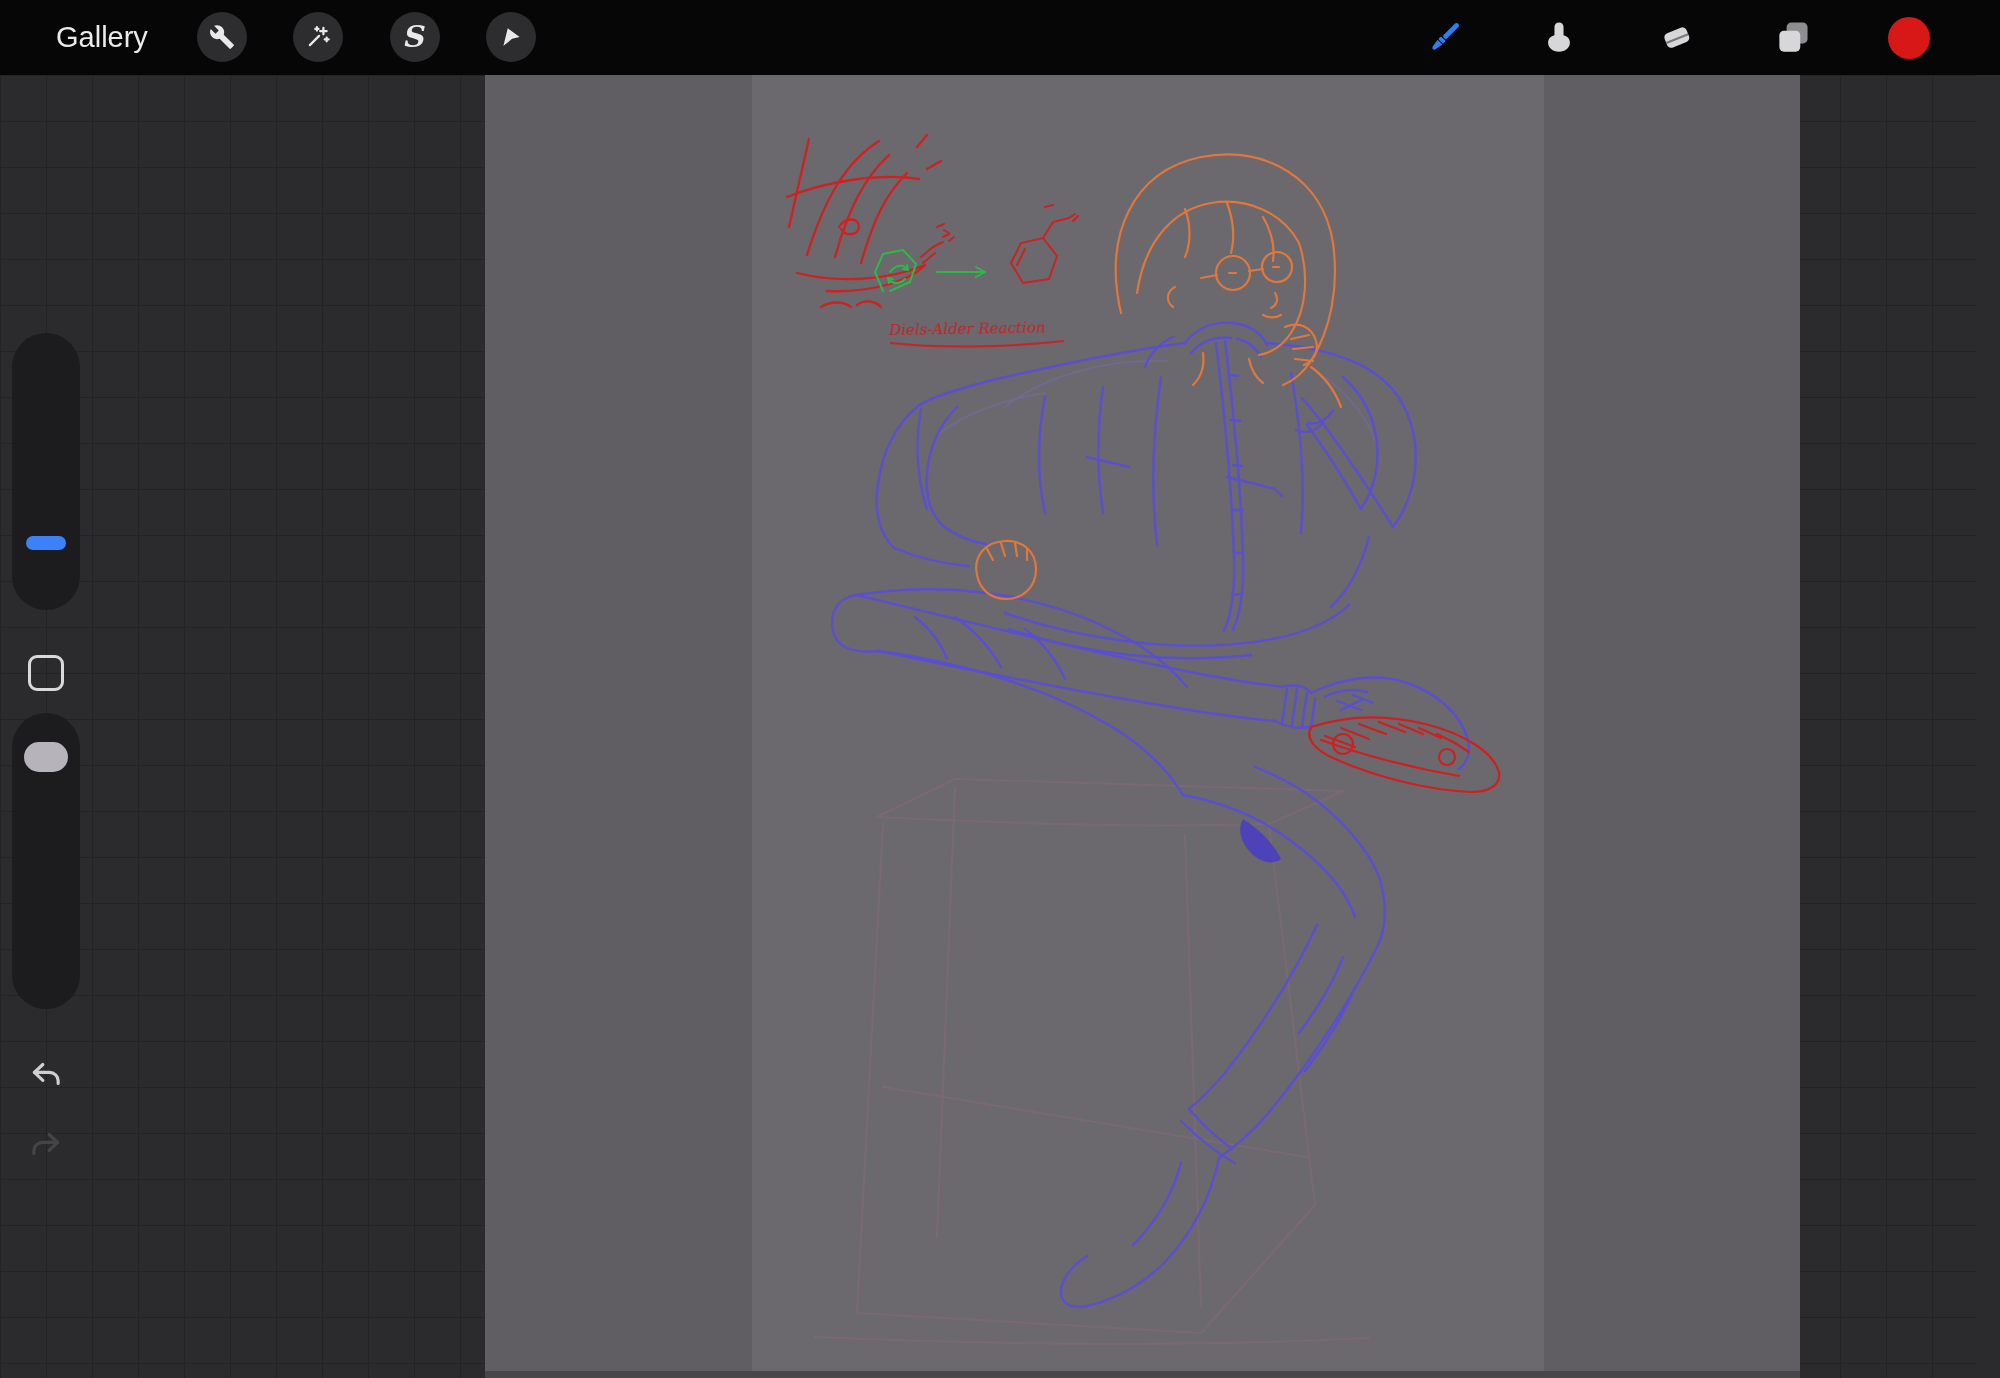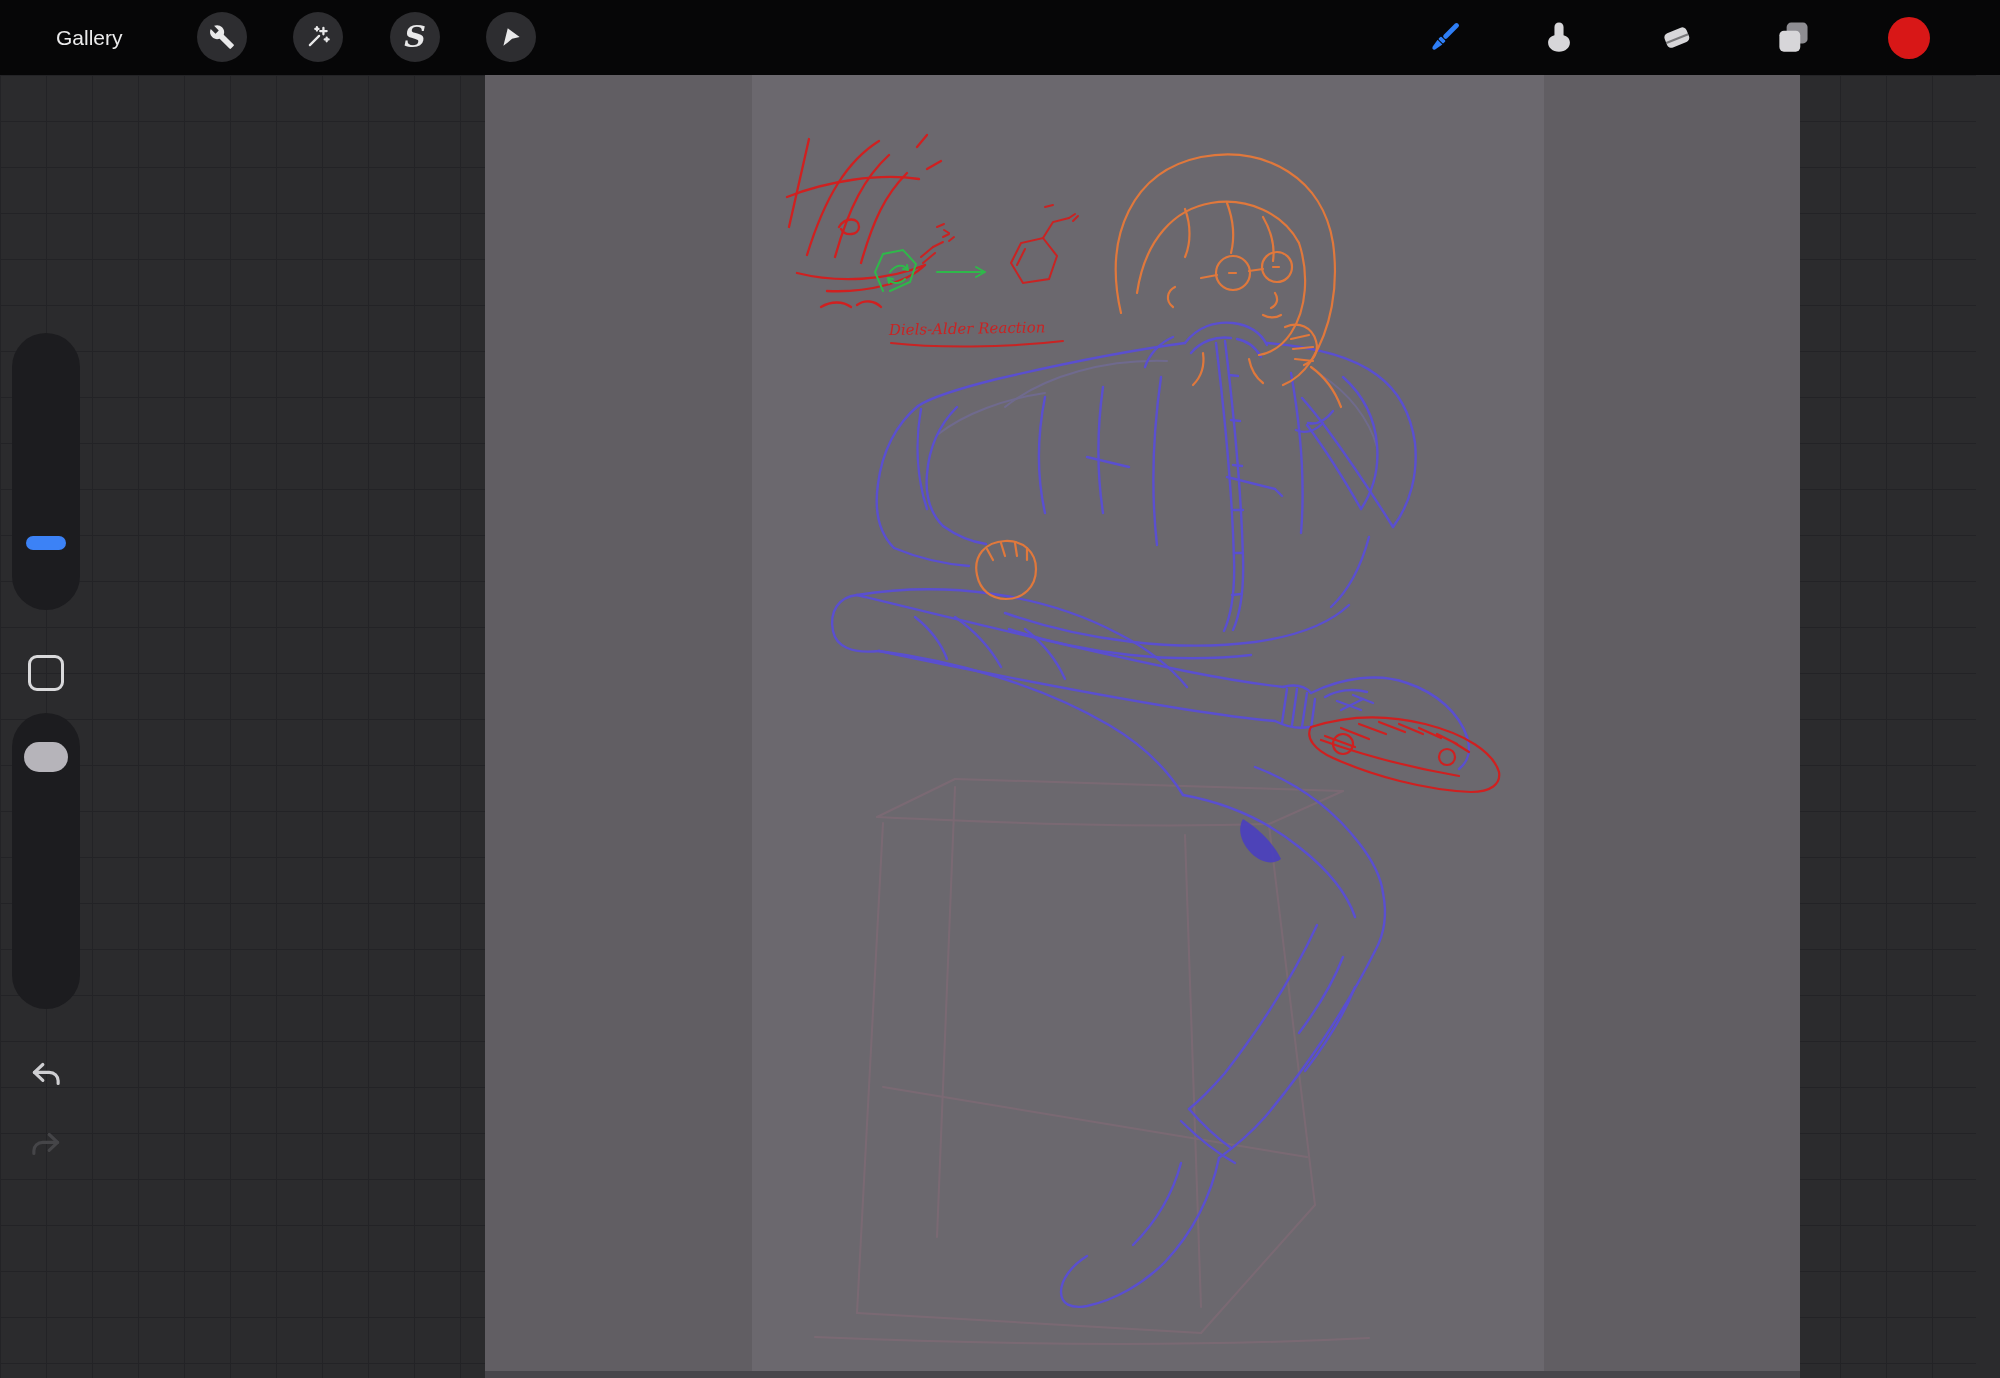--- a/index.html
+++ b/index.html
@@ -9,21 +9,21 @@
   
   .workspace{position:absolute;left:0;top:75px;width:1976px;height:1303px;
     background-color:#2b2b2d;
     background-image:linear-gradient(#232326 1px,transparent 1px),
                      linear-gradient(90deg,#232326 1px,transparent 1px);
     background-size:46px 46px;}
 
   
   .topbar{position:absolute;left:0;top:0;width:2000px;height:75px;background:#060607;z-index:10;}
   .gallery{position:absolute;left:56px;top:0;height:75px;line-height:75px;
-    font-size:21px;color:#ebebec;background:none;border:none;padding:0;cursor:pointer;
+    font-size:29px;color:#ebebec;background:none;border:none;padding:0;cursor:pointer;
     font-family:"Liberation Sans",sans-serif;}
   .circle-btn{position:absolute;top:12px;width:50px;height:50px;border-radius:50%;
     background:#2d2d30;border:none;display:flex;align-items:center;justify-content:center;
     cursor:pointer;padding:0;}
   .flat-btn{position:absolute;top:12px;width:52px;height:52px;background:none;border:none;
     display:flex;align-items:center;justify-content:center;cursor:pointer;padding:0;}
   .s-glyph{font-family:"DejaVu Serif",serif;font-style:italic;font-weight:bold;
     font-size:30px;color:#e9e9ea;line-height:1;}
 
   

